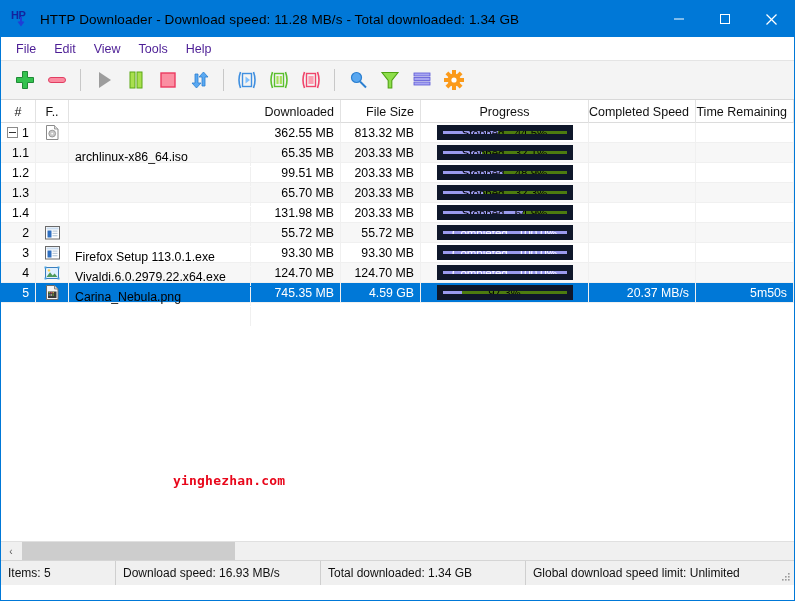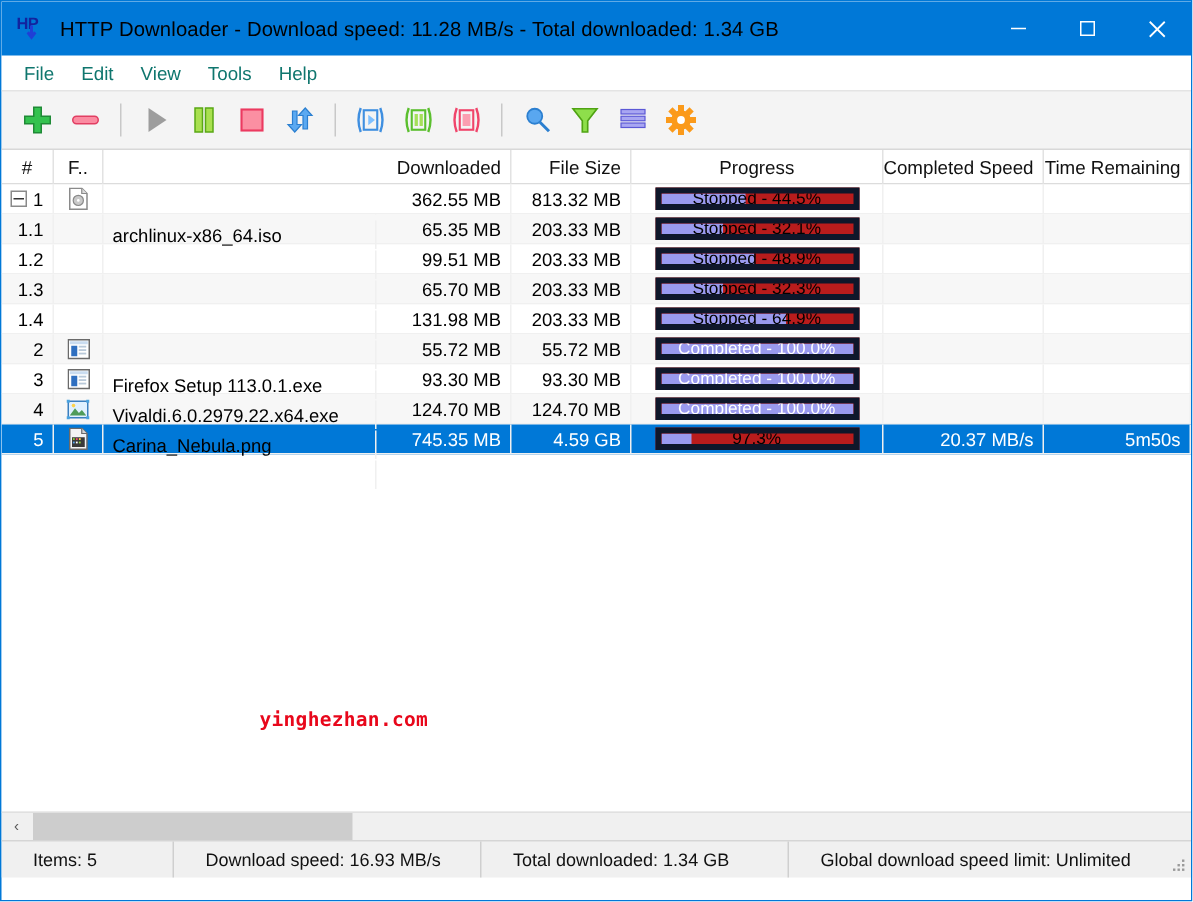--- a/index.html
+++ b/index.html
@@ -63,21 +63,21 @@
   .menubar {
     height: 23px;
     background: #ffffff;
     display: flex;
     align-items: center;
     padding-left: 6px;
     border-bottom: 0px solid #e6e6e6;
   }
   .menu-item {
     font-size: 12.5px;
-    color: #0f766e;
+    color: #4c1d95;
     padding: 2px 9px;
     line-height: 16px;
     white-space: nowrap;
   }
 
   
   .toolbar {
     height: 38px;
     background: #f4f4f4;
     border-top: 1px solid #e4e4e4;
@@ -184,22 +184,22 @@
     height: 1px;
     background: #333;
   }
   .num-cell { justify-content: flex-end; }
 
   
   .pbar {
     position: relative;
     width: 136px;
     height: 15px;
-    border: 4px solid #0f172a;
-    background: #b91c1c;
+    border: 6px solid #0f172a;
+    background: #4d7c0f;
     box-sizing: border-box;
     overflow: hidden;
   }
   .pbar .fill {
     position: absolute;
     left: 0; top: 0; bottom: 0;
     background: #9a9aee;
   }
   .pbar .ptext {
     position: absolute;
@@ -258,21 +258,21 @@
     height: 24px;
     background: #f0f0f0;
     border-top: 1px solid #d5d5d5;
     display: flex;
     align-items: center;
     font-size: 12px;
     color: #111;
     position: relative;
   }
   .sb-cell {
-    padding: 0 21px;
+    padding: 0 7px;
     height: 24px;
     display: flex;
     align-items: center;
     box-sizing: border-box;
     border-right: 1px solid #cfcfcf;
     white-space: nowrap;
   }
   .sb-grip {
     position: absolute;
     right: 3px;

